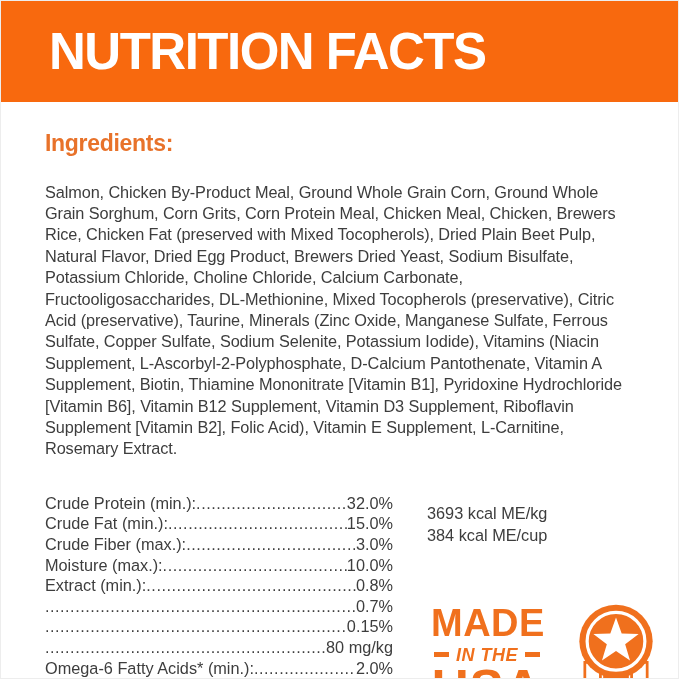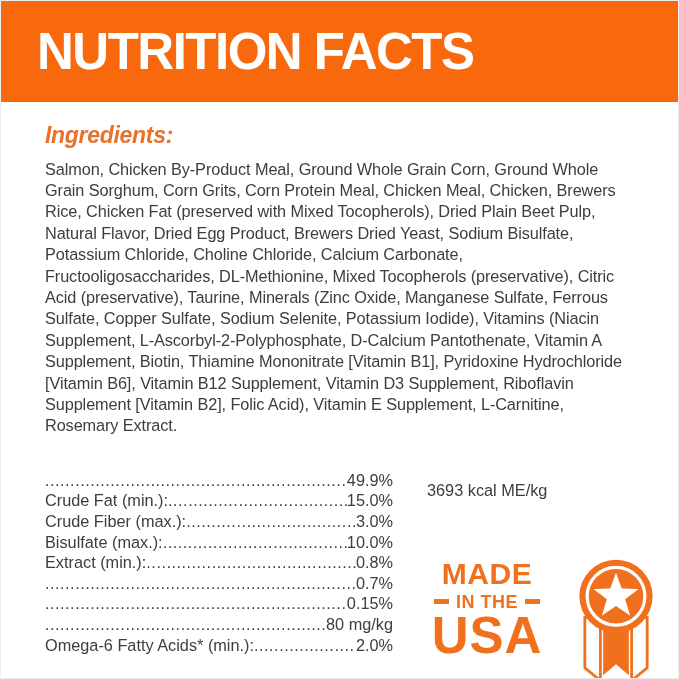--- a/index.html
+++ b/index.html
@@ -15,45 +15,45 @@
     overflow: hidden;
     color: #3d3d3d;
   }
 
   
   .header-bar {
     height: 101px;
     background: #f8690e;
     display: flex;
     align-items: center;
-    padding-left: 36px;
+    padding-left: 48px;
   }
   .header-title {
     color: #ffffff;
     font-size: 51px;
     font-weight: 800;
     letter-spacing: -1.5px;
     line-height: 1;
   }
 
   
   .content { padding: 0 42px 0 44px; }
 
   .section-heading {
     color: #e8722a;
     font-size: 23px;
     font-weight: 800;
     letter-spacing: -0.3px;
     line-height: 1.2;
   }
 
-  .ingredients-heading { margin-top: 20px; font-style: italic; }
+  .ingredients-heading { margin-top: 28px; }
 
   .ingredients-text {
-    margin-top: 9px;
+    margin-top: 24px;
     font-size: 16.3px;
     line-height: 21.4px;
     letter-spacing: -0.1px;
     color: #3d3d3d;
   }
 
   
   .columns { display: flex; margin-top: 22px; }
   .col-left { width: 348px; flex: 0 0 348px; }
   .col-right { flex: 1; padding-left: 34px; }
@@ -84,35 +84,36 @@
     display: flex;
     align-items: flex-start;
   }
   .badge-text {
     width: 112px;
     margin-left: 4px;
     text-align: center;
     color: #f0701d;
   }
   .badge-made {
-    font-size: 30px;
+    font-size: 38px;
     font-weight: 800;
     line-height: 1;
     letter-spacing: 0.5px;
   }
   .badge-inthe {
     margin-top: 4px;
     display: flex;
     align-items: center;
     justify-content: center;
     gap: 7px;
     font-size: 18px;
     font-weight: 800;
     letter-spacing: 0.5px;
     line-height: 1;
+    font-style: italic;
   }
   .badge-dash {
     display: inline-block;
     width: 15px;
     height: 5px;
     background: #f0701d;
   }
   .badge-usa {
     margin-top: 2px;
     font-size: 51px;
@@ -135,35 +136,36 @@
 
     <div class="section-heading ingredients-heading">Ingredients:</div>
     <div class="ingredients-text">Salmon, Chicken By-Product Meal, Ground Whole Grain Corn, Ground Whole Grain Sorghum, Corn Grits, Corn Protein Meal, Chicken Meal, Chicken, Brewers Rice, Chicken Fat (preserved with Mixed Tocopherols), Dried Plain Beet Pulp, Natural Flavor, Dried Egg Product, Brewers Dried Yeast, Sodium Bisulfate, Potassium Chloride, Choline Chloride, Calcium Carbonate, Fructooligosaccharides, DL-Methionine, Mixed Tocopherols (preservative), Citric Acid (preservative), Taurine, Minerals (Zinc Oxide, Manganese Sulfate, Ferrous Sulfate, Copper Sulfate, Sodium Selenite, Potassium Iodide), Vitamins (Niacin Supplement, L-Ascorbyl-2-Polyphosphate, D-Calcium Pantothenate, Vitamin A Supplement, Biotin, Thiamine Mononitrate [Vitamin B1], Pyridoxine Hydrochloride [Vitamin B6], Vitamin B12 Supplement, Vitamin D3 Supplement, Riboflavin Supplement [Vitamin B2], Folic Acid), Vitamin E Supplement, L-Carnitine, Rosemary Extract.</div>
 
     <div class="columns">
 
       <div class="col-left">
 
         <div class="ga-list">
           <div class="ga-row">
-              <span class="ga-dots">........................................................................................................................</span>
-              <span class="ga-value">49.9%</span>
+            <span class="ga-label">Crude Protein (min.):</span>
+              <span class="ga-dots">........................................................................................................................</span>
+              <span class="ga-value">32.0%</span>
           </div>
           <div class="ga-row">
             <span class="ga-label">Crude Fat (min.):</span>
               <span class="ga-dots">........................................................................................................................</span>
               <span class="ga-value">15.0%</span>
           </div>
           <div class="ga-row">
             <span class="ga-label">Crude Fiber (max.):</span>
               <span class="ga-dots">........................................................................................................................</span>
               <span class="ga-value">3.0%</span>
           </div>
           <div class="ga-row">
-            <span class="ga-label">Bisulfate (max.):</span>
+            <span class="ga-label">Moisture (max.):</span>
               <span class="ga-dots">........................................................................................................................</span>
               <span class="ga-value">10.0%</span>
           </div>
           <div class="ga-row">
             <span class="ga-label">Extract (min.):</span>
               <span class="ga-dots">........................................................................................................................</span>
               <span class="ga-value">0.8%</span>
           </div>
           <div class="ga-row">
               <span class="ga-dots">........................................................................................................................</span>
@@ -183,20 +185,21 @@
               <span class="ga-value">2.0%</span>
           </div>
 
         </div>
 
       </div>
 
       <div class="col-right">
         <div class="cal-lines">
           <div>3693 kcal ME/kg</div>
+          <div>384 kcal ME/cup</div>
         </div>
 
         <div class="badge">
           <div class="badge-text">
             <div class="badge-made">MADE</div>
             <div class="badge-inthe">
               <span class="badge-dash"></span>
               <span>IN THE</span>
               <span class="badge-dash"></span>
             </div>

